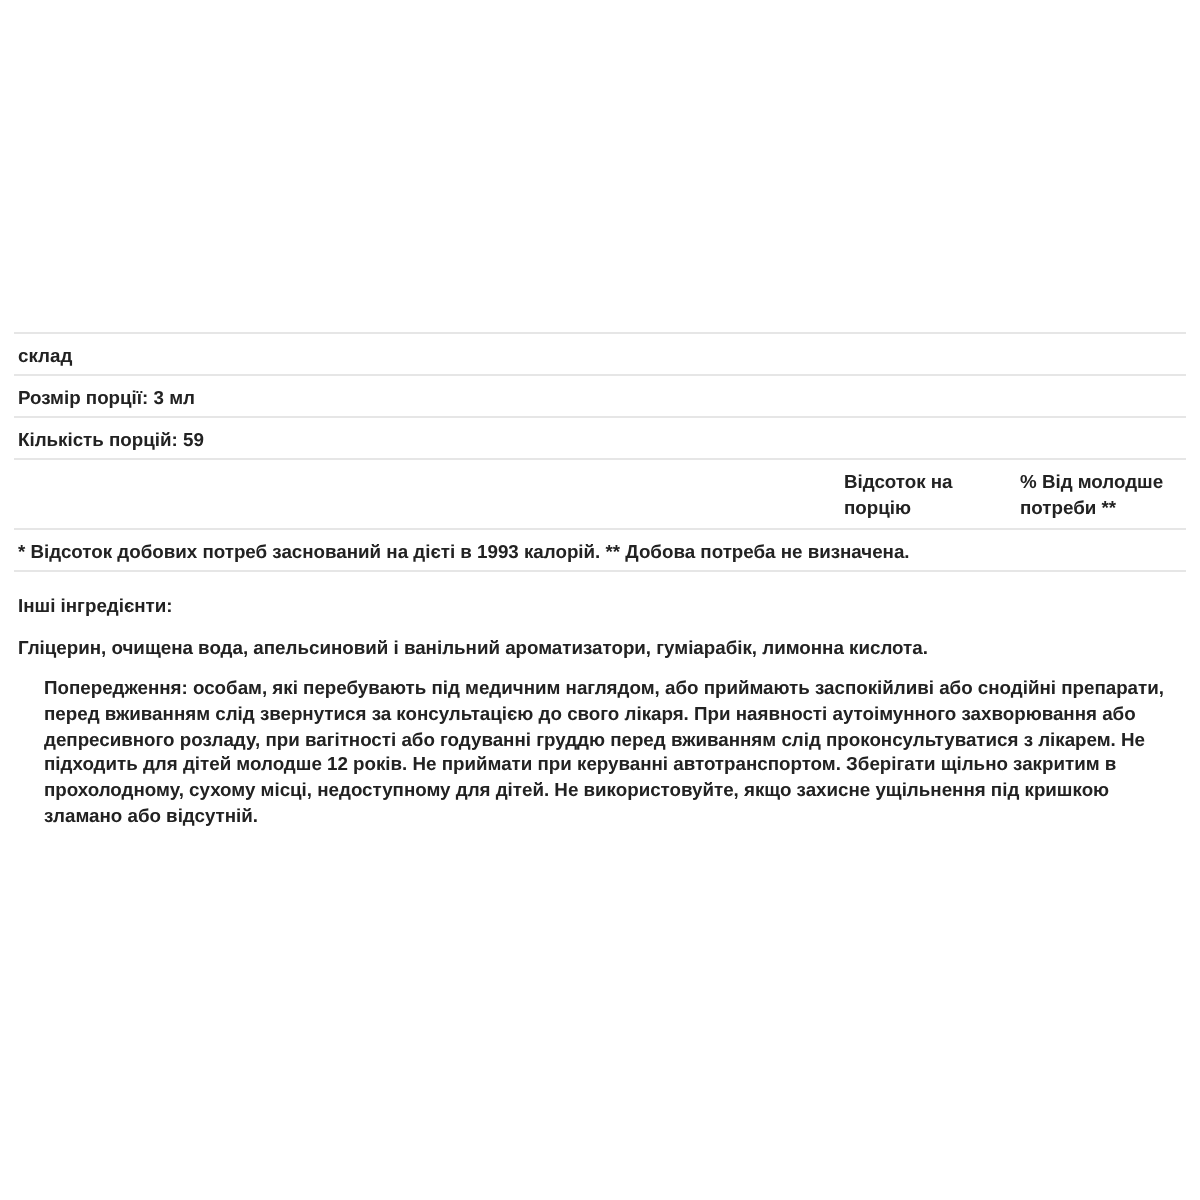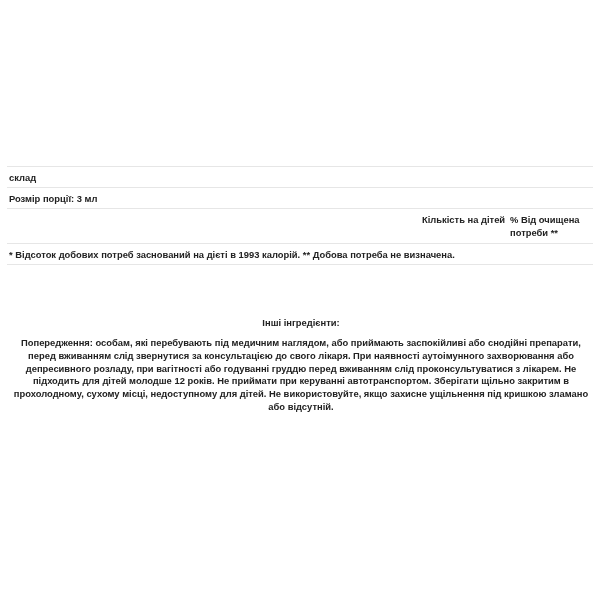--- a/index.html
+++ b/index.html
@@ -38,53 +38,57 @@
     }
     table.facts-table tr.row td { height: 13px; }
     table.facts-table tr.head td { height: 26px; padding-top: 4px; padding-bottom: 4px; }
     td.c1 { width: 409px; }
     td.c2 { width: 84px; }
     td.c3 { }
 
     .other {
       position: absolute;
       left: 9px;
-      top: 316px;
+      top: 296px;
       width: 584px;
       font-size: 9.4px;
       line-height: 13px;
-      text-align: center;
     }
     .other p {
       margin: 0 0 8px 0;
     }
     .other p.warning {
       line-height: 12.8px;
+      margin-left: 13px;
     }
   </style>
 </head>
 <body>
 
 <div class="facts">
   <table class="facts-table">
     <tbody>
       <tr class="row">
         <td colspan="3">склад</td>
       </tr>
       <tr class="row">
         <td colspan="3">Розмір порції: 3 мл</td>
       </tr>
+      <tr class="row">
+        <td colspan="3">Кількість порцій: 59</td>
+      </tr>
       <tr class="head">
         <td class="c1"></td>
-        <td class="c2">Кількість на дітей</td>
-        <td class="c3">% Від очищена потреби **</td>
+        <td class="c2">Відсоток на порцію</td>
+        <td class="c3">% Від молодше потреби **</td>
       </tr>
       <tr class="row last">
         <td colspan="3">* Відсоток добових потреб заснований на дієті в 1993 калорій. ** Добова потреба не визначена.</td>
       </tr>
     </tbody>
   </table>
 </div>
 
 <div class="other">
   <p>Інші інгредієнти:</p>
+  <p>Гліцерин, очищена вода, апельсиновий і ванільний ароматизатори, гуміарабік, лимонна кислота.</p>
   <p class="warning">Попередження: особам, які перебувають під медичним наглядом, або приймають заспокійливі або снодійні препарати, перед вживанням слід звернутися за консультацією до свого лікаря. При наявності аутоімунного захворювання або депресивного розладу, при вагітності або годуванні груддю перед вживанням слід проконсультуватися з лікарем. Не підходить для дітей молодше 12 років. Не приймати при керуванні автотранспортом. Зберігати щільно закритим в прохолодному, сухому місці, недоступному для дітей. Не використовуйте, якщо захисне ущільнення під кришкою зламано або відсутній.</p>
 </div>
 
 </body></html>

